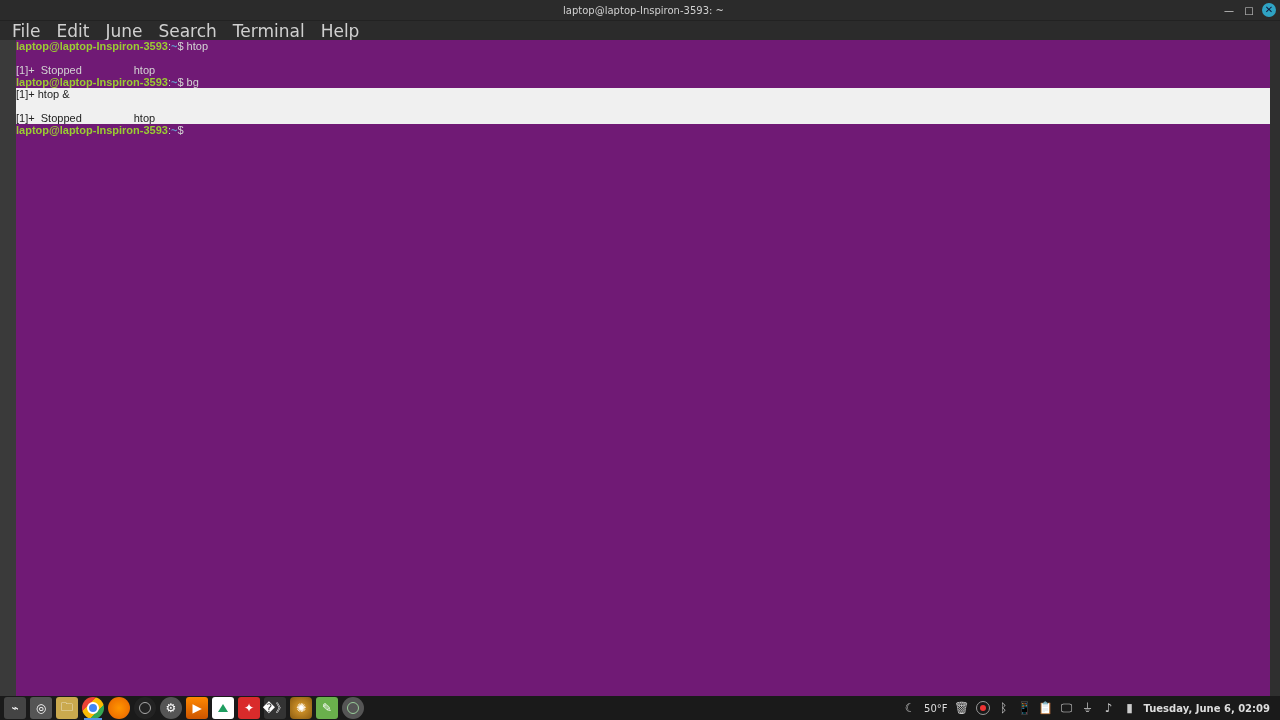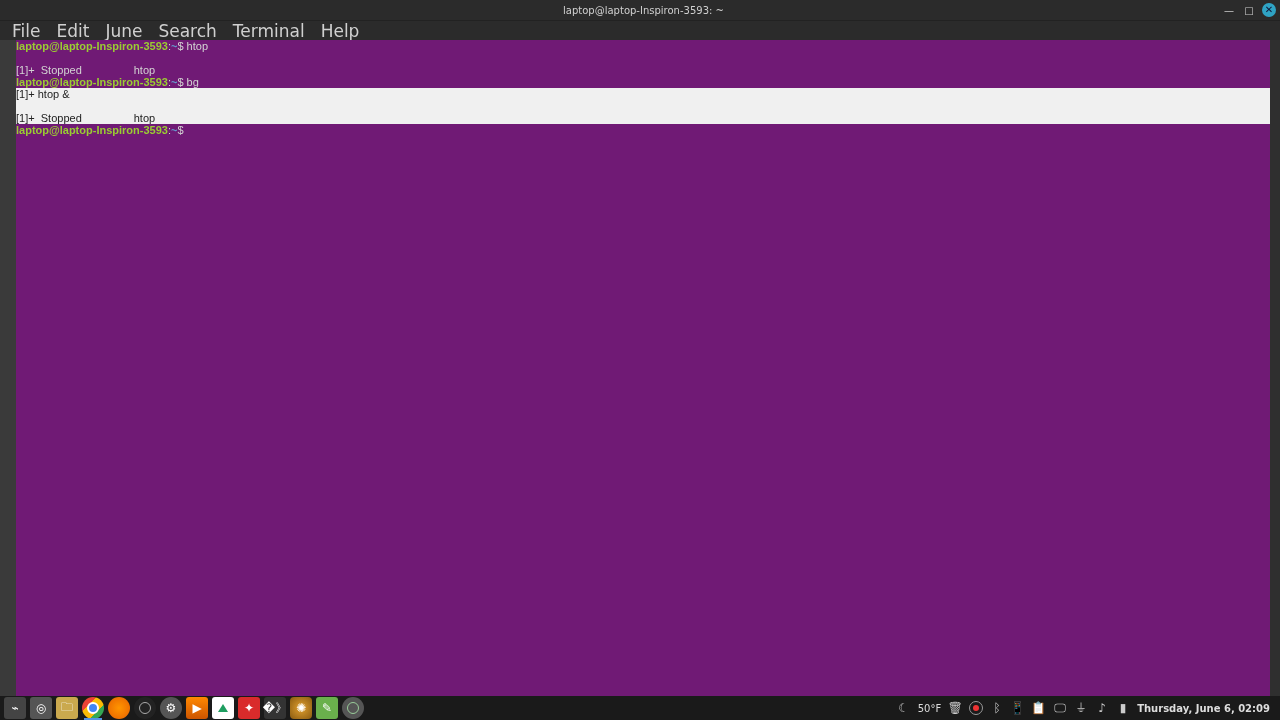--- a/index.html
+++ b/index.html
@@ -124,15 +124,15 @@
       <span class="temp">50°F</span>
       <span class="tray-icon">🗑</span>
       <span class="rec-icon"></span>
       <span class="tray-icon">ᛒ</span>
       <span class="tray-icon">📱</span>
       <span class="tray-icon">📋</span>
       <span class="tray-icon">🖵</span>
       <span class="tray-icon">⏚</span>
       <span class="tray-icon">♪</span>
       <span class="tray-icon">▮</span>
-      <span class="clock">Thursday, June  6, 02:09</span>
+      <span class="clock">Tuesday, June  6, 02:09</span>
     </div>
 </div>
 
 </body></html>

